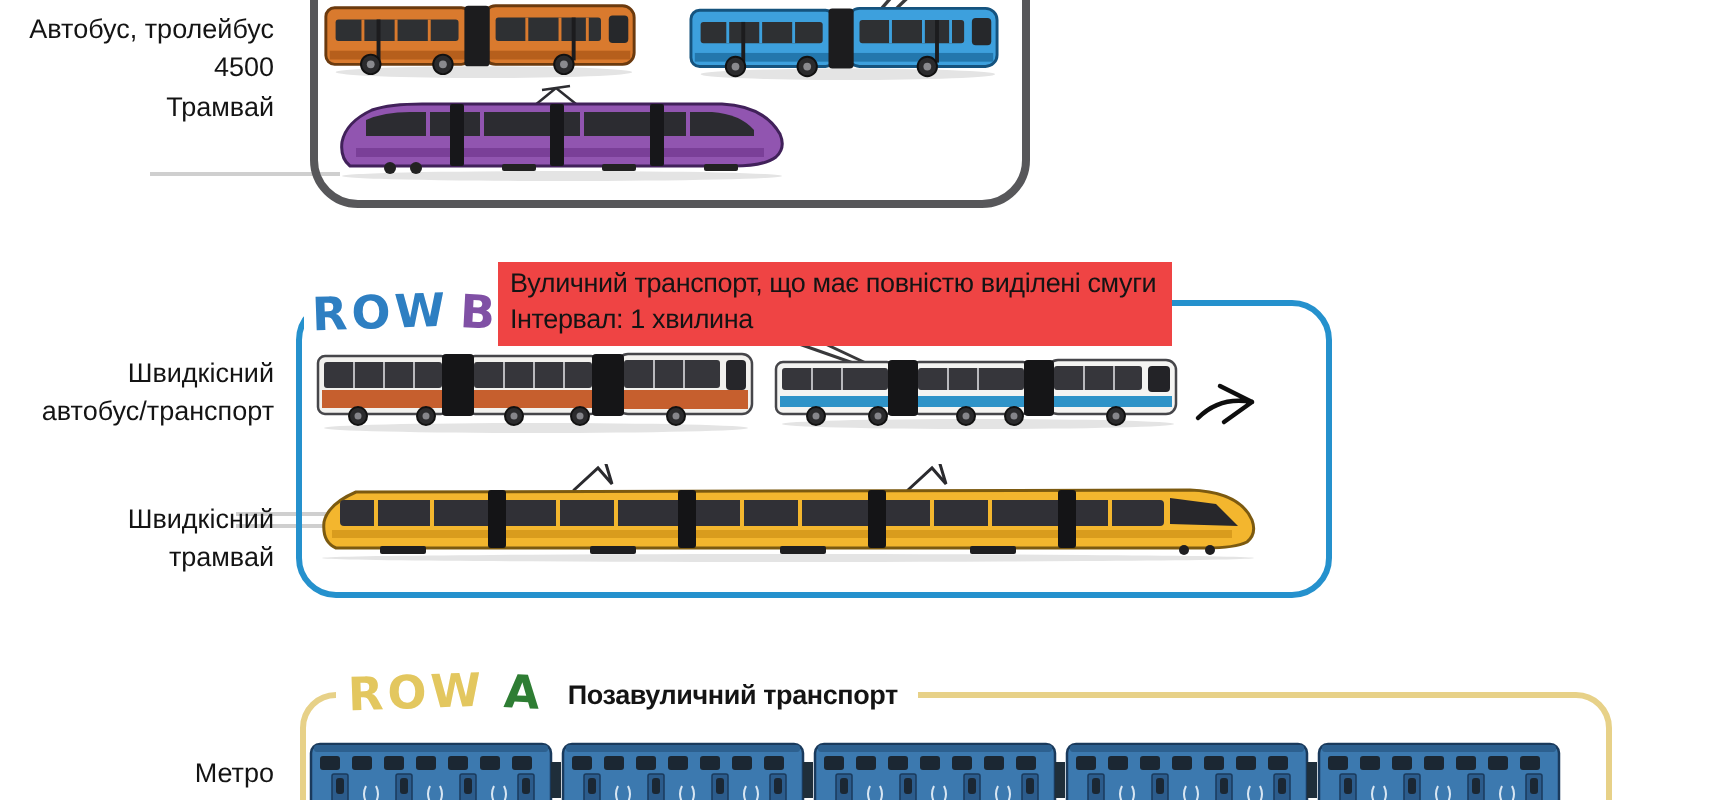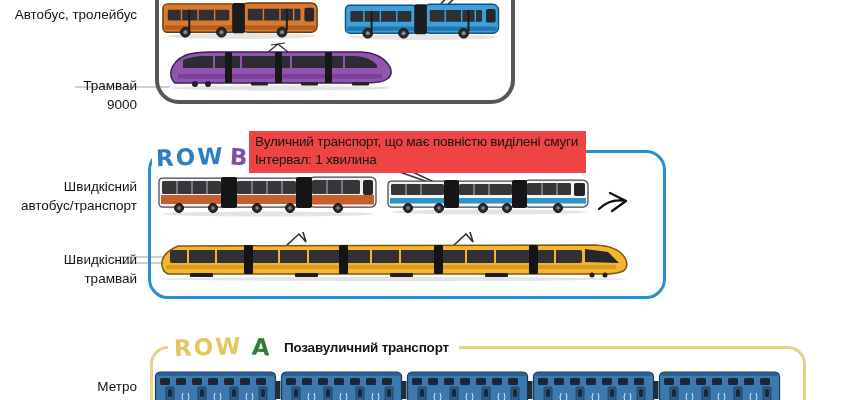--- a/index.html
+++ b/index.html
@@ -31,24 +31,24 @@
   <div class="box box-top"></div>
   <div class="box box-rowb"></div>
   <div class="box box-rowa"></div>
 
   <div class="leader" style="top:86px;left:75px;width:95px;"></div>
   <div class="leader" style="top:256px;left:118px;width:52px;"></div>
   <div class="leader" style="top:262px;left:118px;width:52px;"></div>
 
   <div class="side-label" style="top:5px">
     <div class="l-name">Автобус, тролейбус</div>
-  </div>
-  <div class="side-label" style="top:76px">
+    <div class="l-val">4500</div>
+  </div>
+  <div class="side-label" style="top:44px">
     <div class="l-name">Трамвай</div>
-    <div class="l-val">9000</div>
   </div>
   <div class="side-label" style="top:177px">
     <div class="l-name">Швидкісний автобус/транспорт</div>
   </div>
   <div class="side-label" style="top:250px">
     <div class="l-name">Швидкісний трамвай</div>
   </div>
   <div class="side-label" style="top:377px">
     <div class="l-name">Метро</div>
     <div class="l-val">70 000</div>

